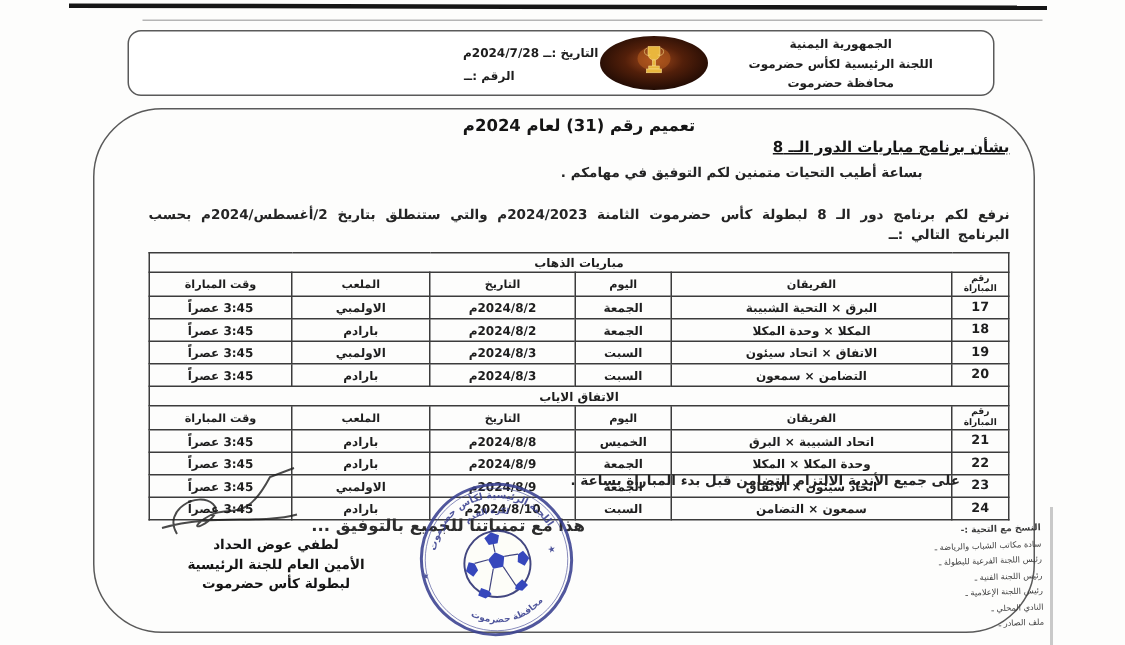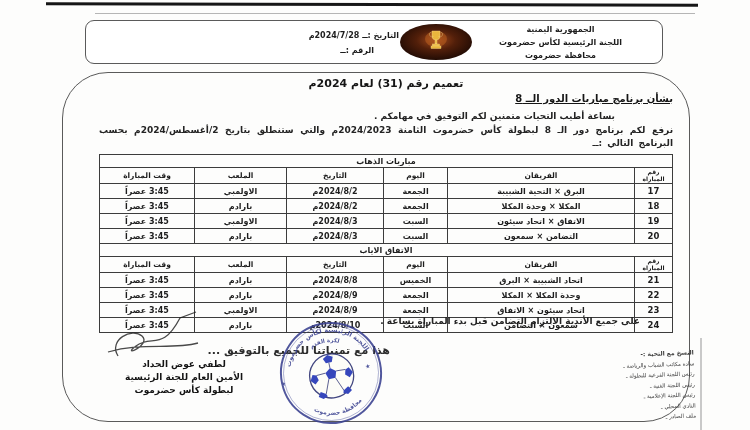--- a/index.html
+++ b/index.html
@@ -10,33 +10,33 @@
   .top-line   { position:absolute; left:46px; top:3px;  width:652px; height:3px; background:#161616; transform:rotate(.12deg); }
   .thin-line  { position:absolute; left:95px; top:13px; width:600px; height:1px; background:#b5b5b5; }
   .right-edge { position:absolute; left:700px; top:338px; width:2px; height:92px; background:#c9c9c9; }
 
   
   .letterhead { position:absolute; left:85px; top:20px; width:578px; height:44px;
     border:1.5px solid #5a5a5a; border-radius:9px; background:#fff;
     display:flex; align-items:center; padding:2px 14px; }
   .org-block { width:175px; text-align:center; font-size:8px; font-weight:bold; line-height:13px; color:#1d1d1d; }
   .date-block { width:175px; font-size:8px; font-weight:bold; line-height:15px; color:#1d1d1d; text-align:right; padding-top:2px; }
-  .num-line { margin-right:25px; }
+  .num-line { margin-right:56px; }
   .lh-logo { width:74px; height:38px; flex:0 0 auto; }
 
   
   .main-box { position:absolute; left:62px; top:72px; width:628px; height:350px;
     border:1.5px solid #5a5a5a; border-radius:46px; background:transparent;
     padding:4px 16px 0 36px; }
 
   .doc-title   { text-align:center; font-size:11px; font-weight:bold; color:#151515; line-height:14px; }
   .doc-subject { font-size:10px; font-weight:bold; color:#151515; line-height:14px;
                  text-decoration:underline; margin-top:1px; }
   .doc-greeting{ font-size:9px; font-weight:bold; color:#242424; margin-top:4px; text-indent:58px; line-height:12px; }
-  .doc-intro   { font-size:9px; font-weight:bold; color:#242424; margin-top:2px; line-height:13px; text-align:justify; word-spacing:2px; }
+  .doc-intro   { font-size:9px; font-weight:bold; color:#242424; margin-top:16px; line-height:13px; text-align:justify; word-spacing:2px; }
 
   table.sched { width:100%; table-layout:fixed; border-collapse:collapse; margin-top:4px;
     font-size:8px; color:#1e1e1e; }
   table.sched td, table.sched th { border:1px solid #3c3c3c; text-align:center; vertical-align:middle;
     overflow:hidden; white-space:nowrap; padding:0 1px; }
   tr.leg-title td { height:13px; font-weight:bold; font-size:8px; white-space:nowrap; }
   tr.head th { height:16px; font-weight:bold; font-size:7.5px; }
   tr.head th.no-col { font-size:6px; line-height:6.5px; white-space:normal; }
   tr.match td { height:15px; font-weight:bold; font-size:8px; }
   tr.match td.no-cell { font-size:8.5px; }

